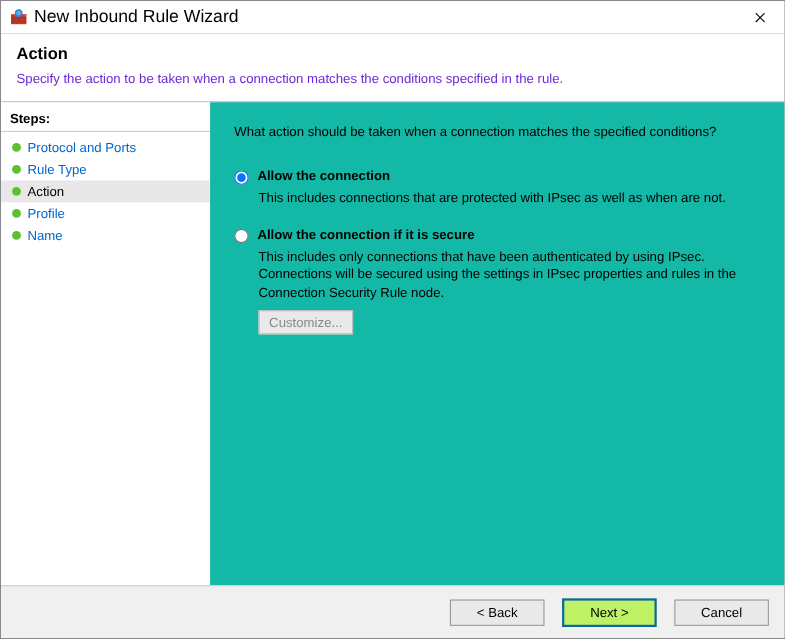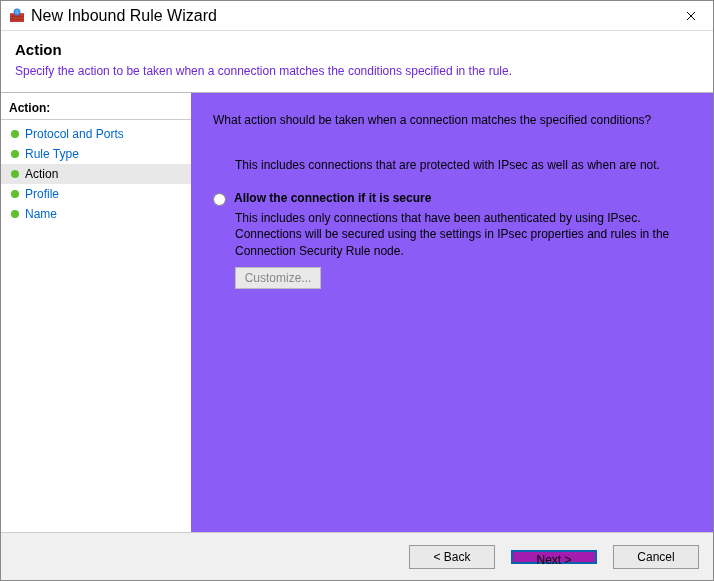--- a/index.html
+++ b/index.html
@@ -80,21 +80,21 @@
     background: #e8e8e8;
     color: #000;
   }
   .bullet {
     width: 8px; height: 8px; border-radius: 50%;
     background: #5fbf2e;
     flex: 0 0 auto;
   }
   .content {
     flex: 1 1 auto;
-    background: #8b5cf6;
+    background: #14b8a6;
     padding: 20px 22px 0 22px;
     display: flex; flex-direction: column;
     min-height: 0;
   }
   .content .prompt { margin-bottom: 26px; }
   .option { margin-bottom: 18px; }
   .option .row { display: flex; align-items: flex-start; gap: 8px; }
   .option input[type=radio] { margin: 2px 0 0 0; }
   .option .label { font-weight: bold; font-size: 12px; }
   .option .desc {
@@ -127,22 +127,22 @@
   .footer button {
     width: 86px; height: 24px;
     border: 1px solid #999;
     background: #e9e9e9;
     font-size: 12px;
     font-family: inherit;
     cursor: default;
   }
   .footer button.primary {
     border: 2px solid #0a64ad;
-    background: #a21caf;
-    height: 14px;
+    background: #bef264;
+    height: 26px;
   }
   svg { display: block; }
 </style>
 </head>
 <body>
 
 <div class="window">
 
   <div class="titlebar">
     <span class="app-icon">
@@ -168,21 +168,21 @@
   </div>
 
   <div class="header">
     <h1>Action</h1>
     <div class="subtitle">Specify the action to be taken when a connection matches the conditions specified in the rule.</div>
   </div>
 
   <div class="body">
 
     <div class="sidebar">
-      <div class="steps-title">Action:</div>
+      <div class="steps-title">Steps:</div>
       <ul id="steps-list">
           <li>
             <span class="bullet"></span>
             <span>Protocol and Ports</span>
           </li>
           <li>
             <span class="bullet"></span>
             <span>Rule Type</span>
           </li>
           <li class="current">
@@ -197,20 +197,24 @@
             <span class="bullet"></span>
             <span>Name</span>
           </li>
         </ul>
     </div>
 
     <div class="content">
       <div class="prompt">What action should be taken when a connection matches the specified conditions?</div>
       <div id="options-container">
           <div class="option">
+            <div class="row">
+              <input type="radio" name="action" checked="" style="">
+              <span class="label">Allow the connection</span>
+            </div>
             <div class="desc">This includes connections that are protected with IPsec as well as when are not.</div>
           </div>
           <div class="option"><div class="row">
               <input type="radio" name="action" style="">
               <span class="label">Allow the connection if it is secure</span>
             </div><div class="desc">This includes only connections that have been authenticated by using IPsec.  Connections will be secured using the settings in IPsec properties and rules in the Connection Security Rule node.</div><button class="customize-btn" disabled="">Customize...</button></div>
         </div>
     </div>
 
   </div>

